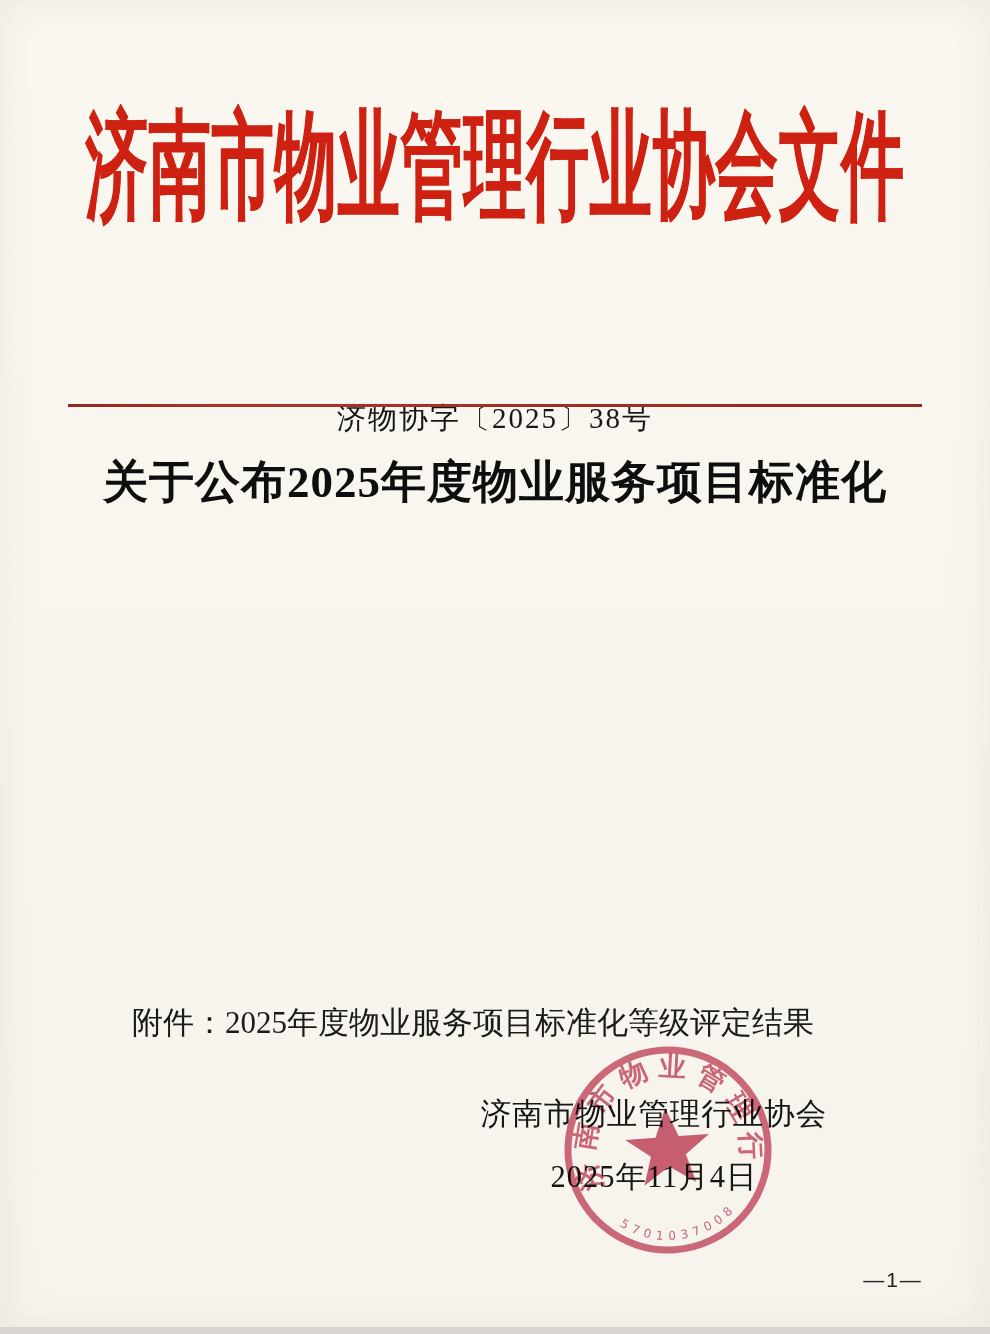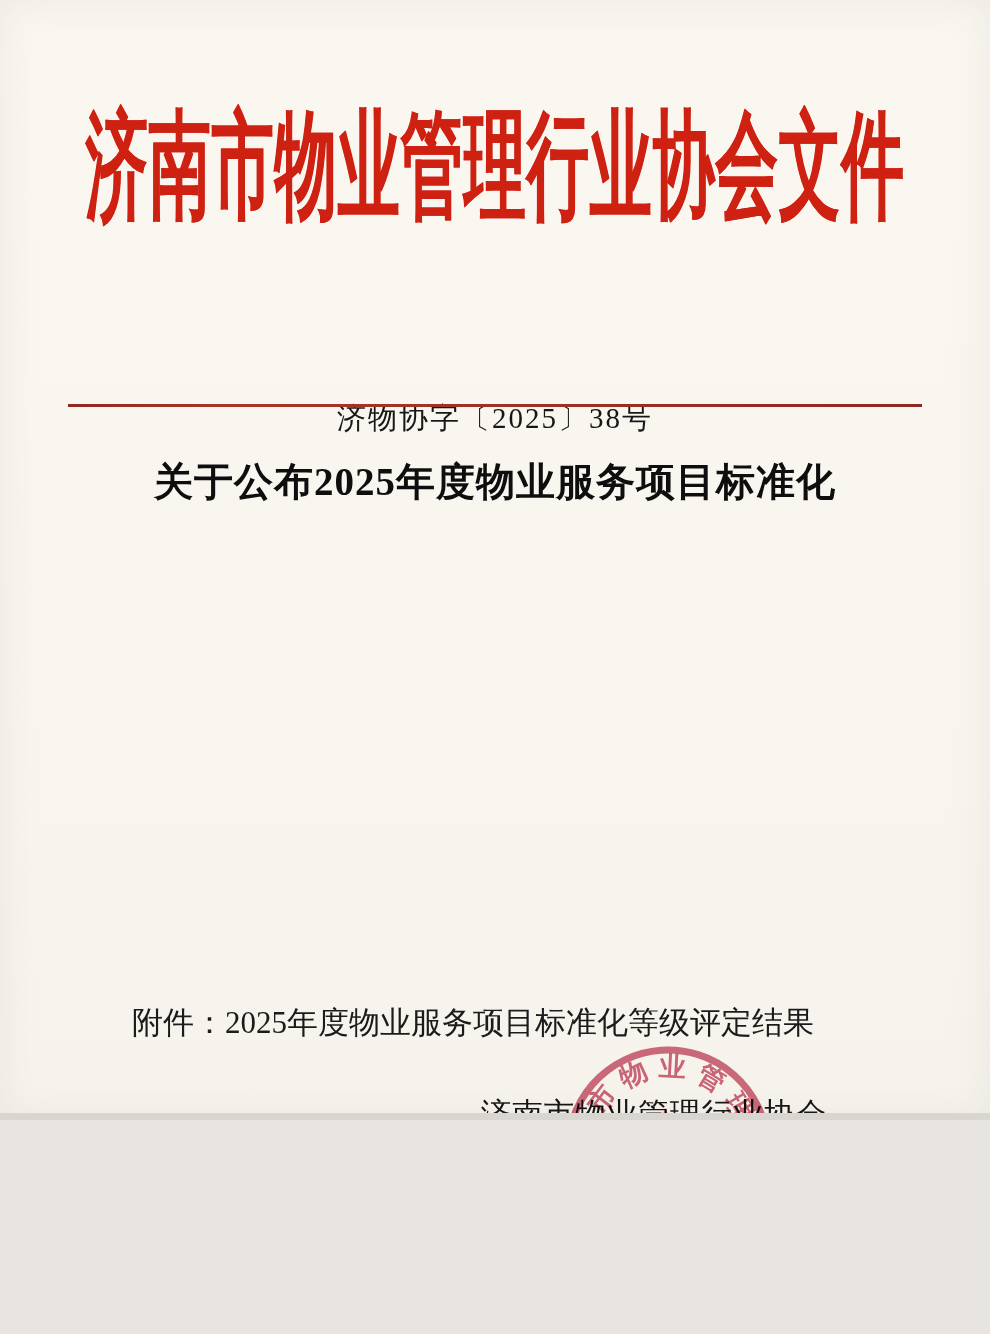--- a/index.html
+++ b/index.html
@@ -1,20 +1,20 @@
 <!DOCTYPE html>
 <html><head>
 <meta charset="utf-8">
 <style>
   * { margin: 0; padding: 0; box-sizing: border-box; }
   html, body { background: #e8e5e0; }
   .page {
     position: relative;
     width: 990px;
-    height: 1120px;
+    height: 1334px;
     margin: 0 auto;
     background: #f9f6f0;
     background-image: linear-gradient(180deg, #faf7f1 0%, #f8f5ef 70%, #f6f3ed 100%);
     overflow: hidden;
     font-family: "Liberation Serif", "DejaVu Serif", serif;
     color: #1c1c1c;
     box-shadow: inset 0 0 40px rgba(180,170,155,0.18);
   }
   .page-edge-bottom {
     position: absolute; left: 0; bottom: 0; width: 100%; height: 7px;
@@ -54,21 +54,21 @@
     width: 854px;
     height: 3px;
     background: linear-gradient(90deg, #8e2a21 0%, #a93528 18%, #9e2f26 55%, #8e2a21 100%);
   }
   .doc-title {
     position: absolute;
     top: 452px;
     left: 0;
     width: 100%;
     text-align: center;
-    font-size: 39px;
+    font-size: 45px;
     font-weight: 700;
     color: #0e0e0e;
     line-height: 60px;
     letter-spacing: 1px;
   }
   .body-block {
     position: absolute;
     top: 634px;
     left: 70px;
     width: 858px;

